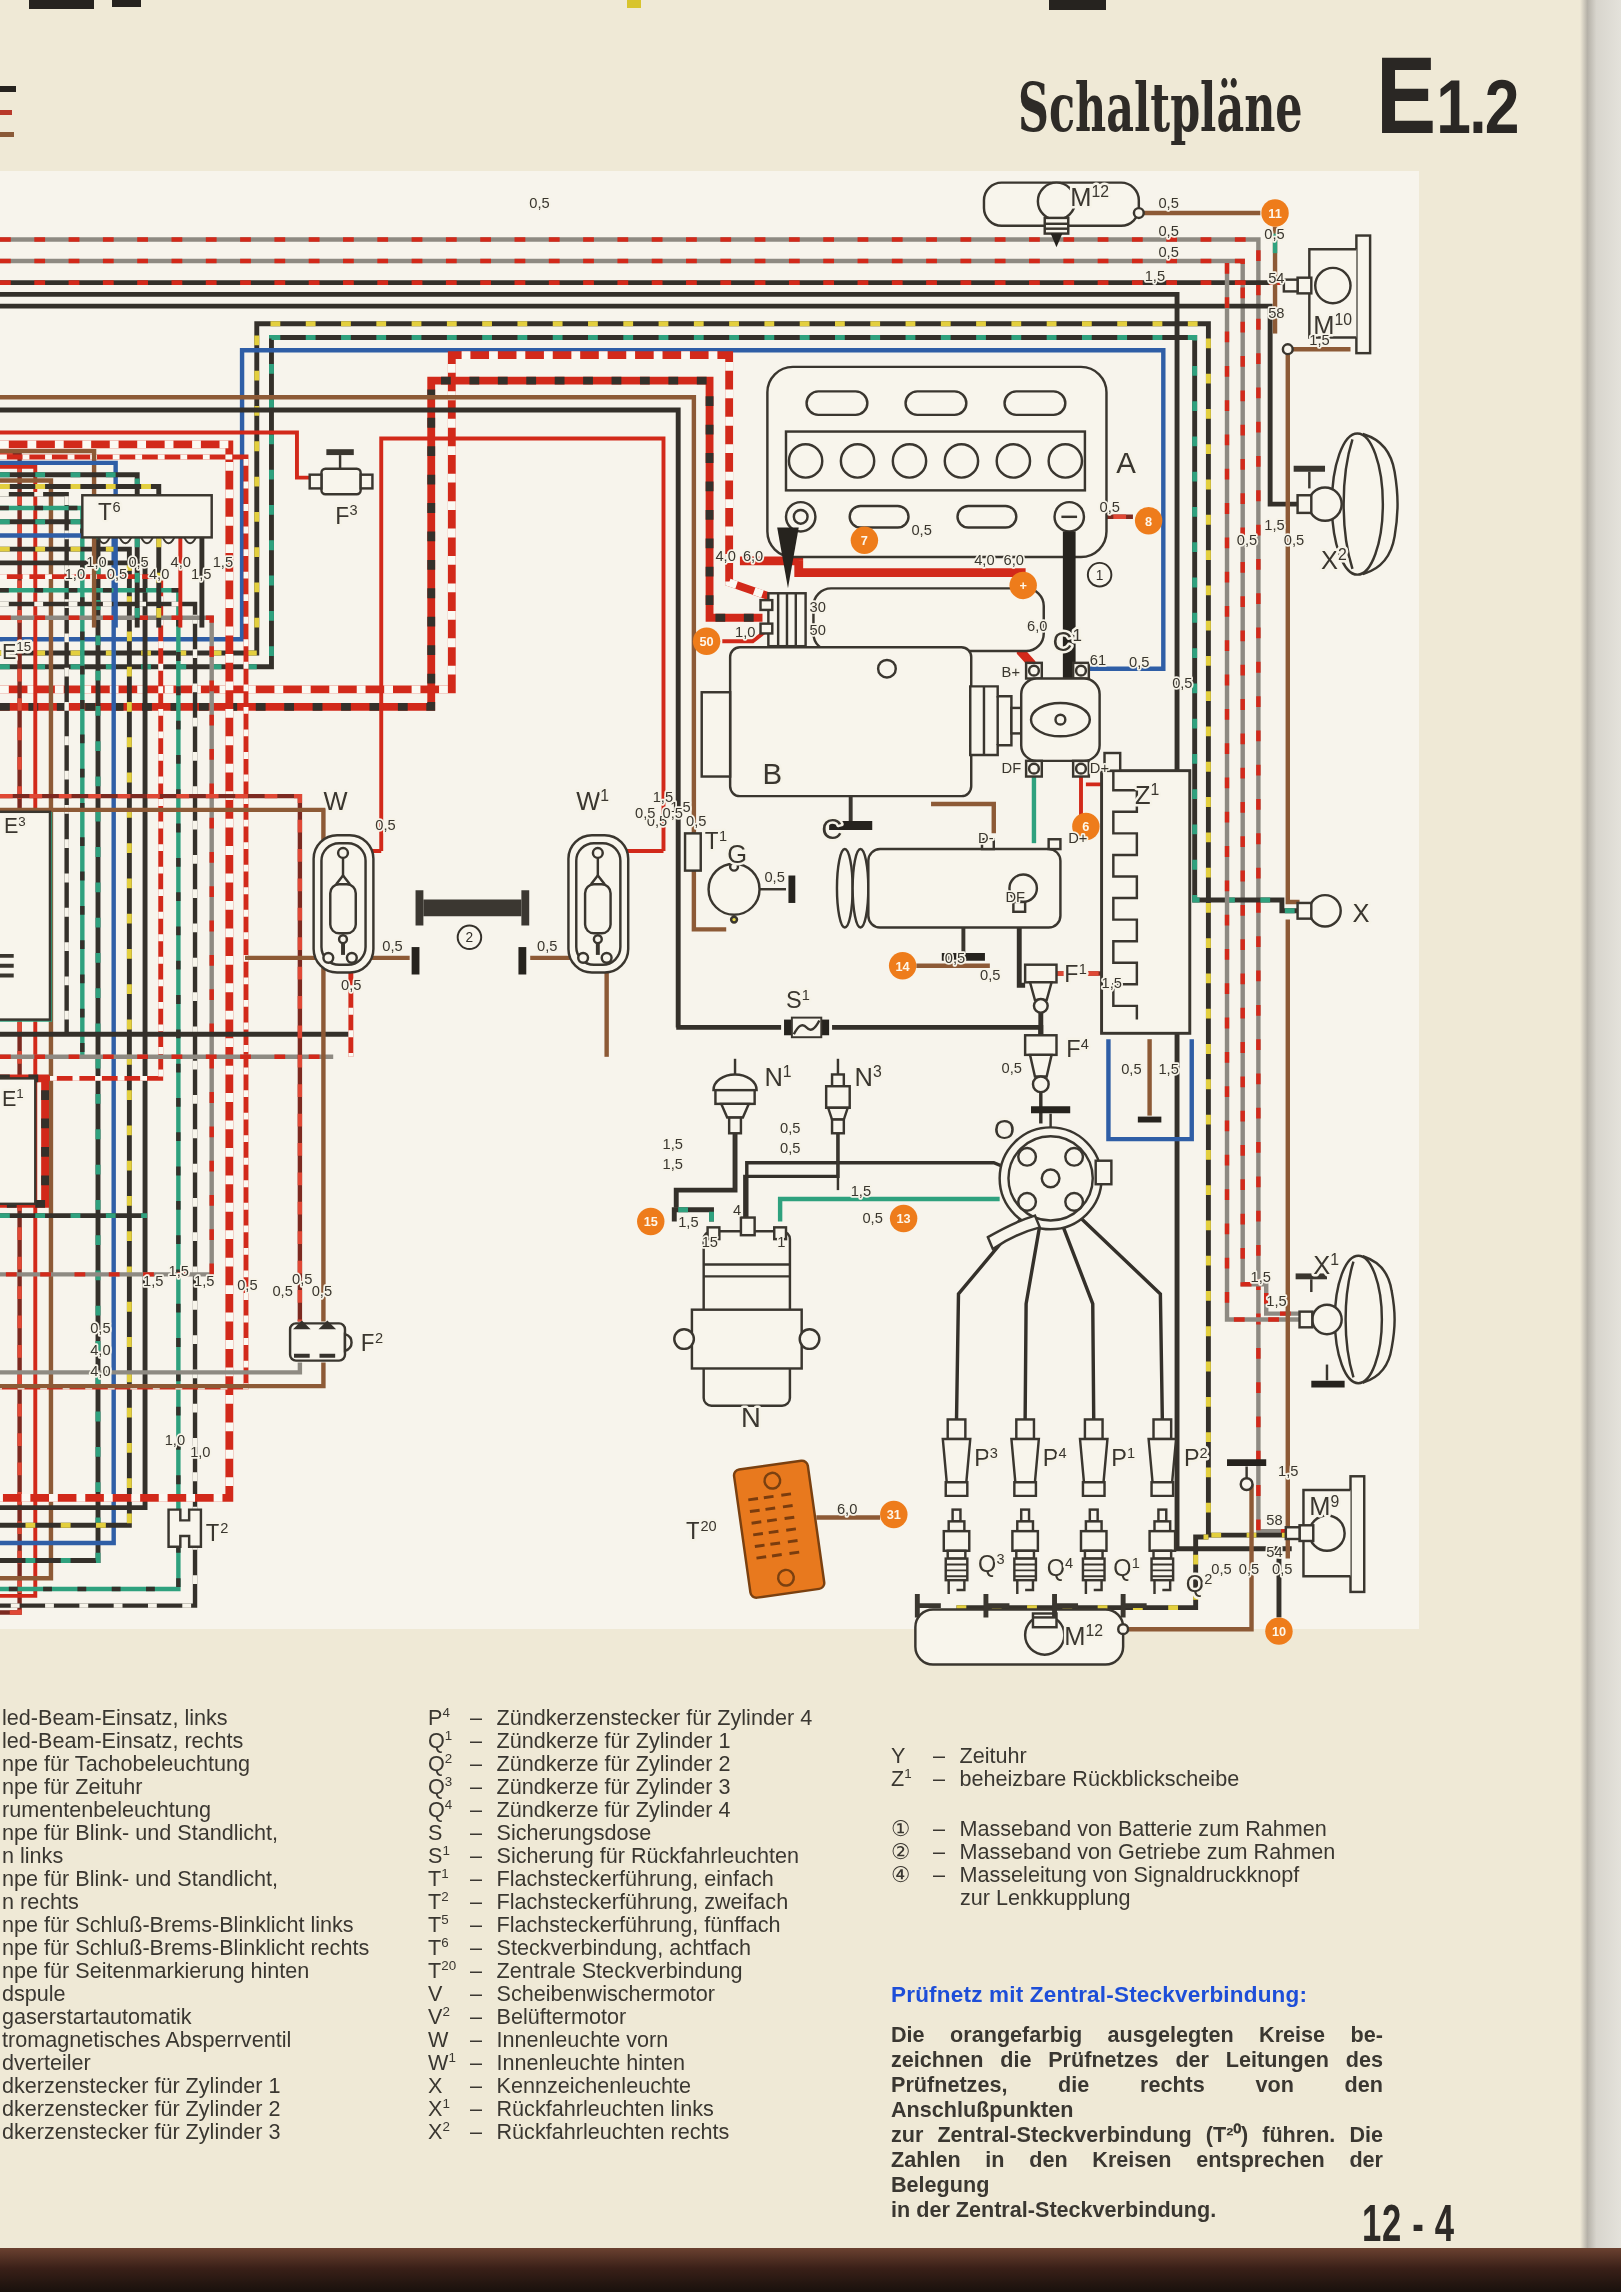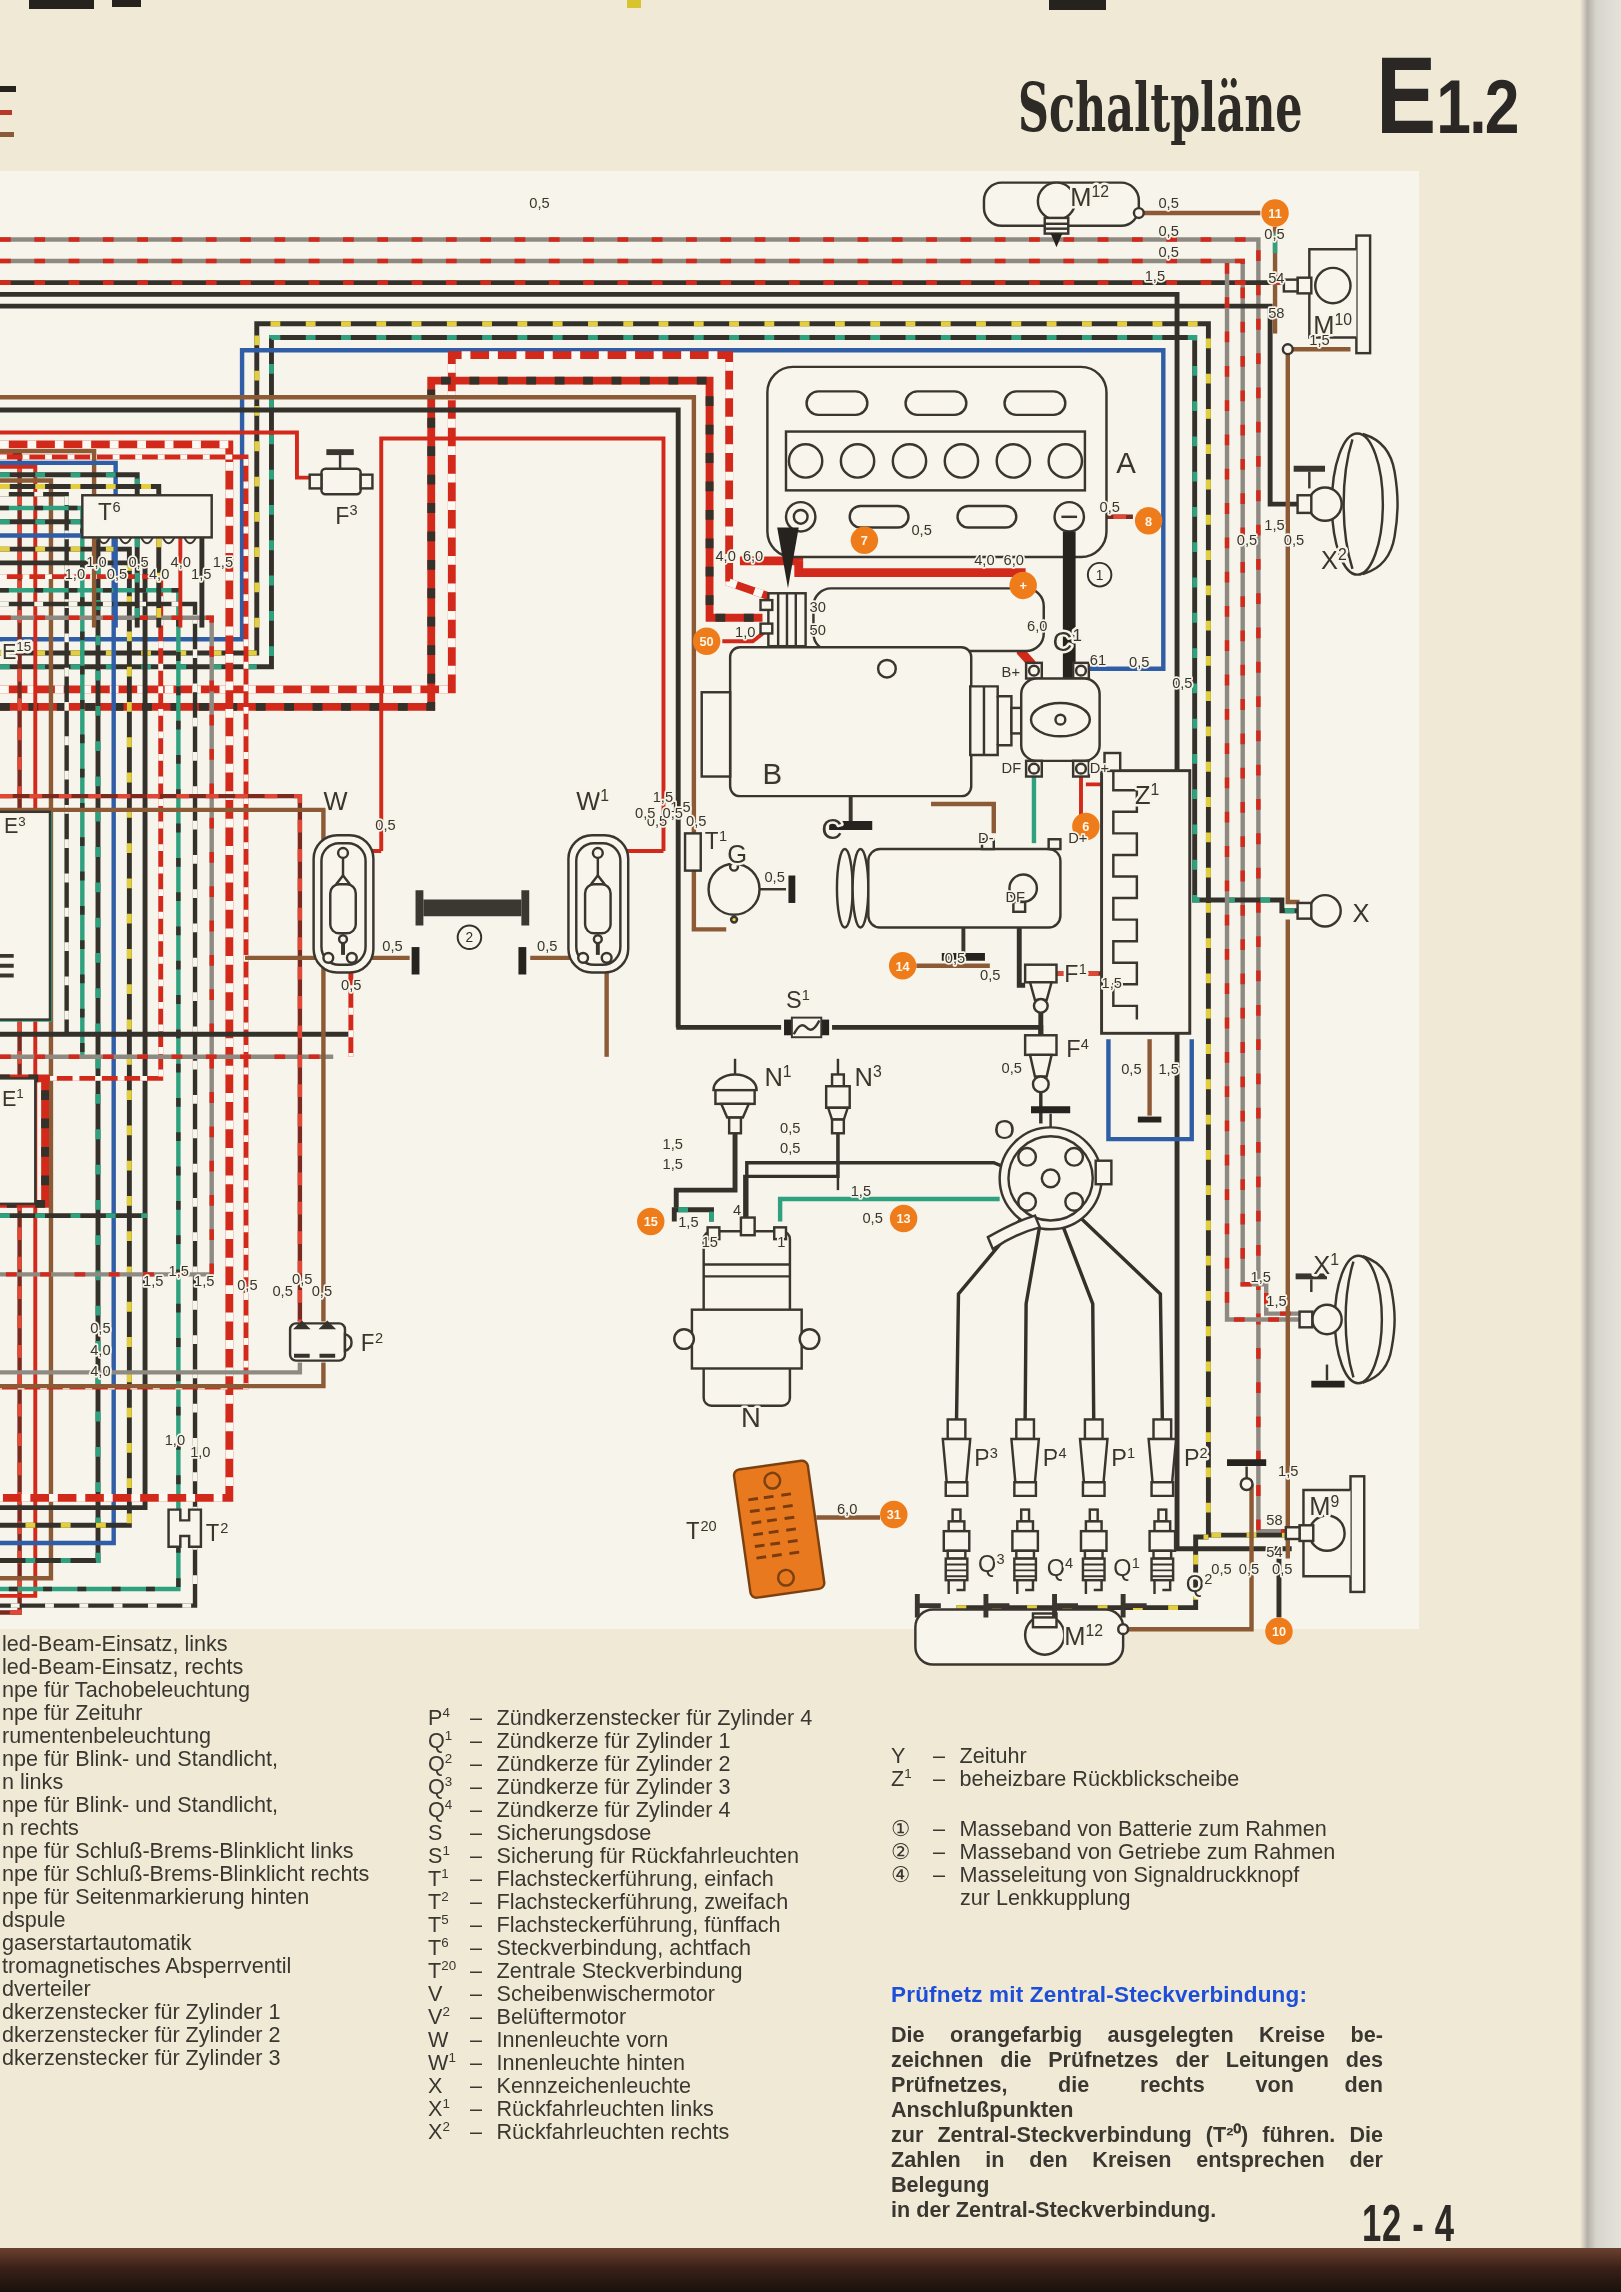--- a/index.html
+++ b/index.html
@@ -5,21 +5,21 @@
   html,body{margin:0;padding:0;}
   body{width:1621px;height:2293px;background:#efe9d7;font-family:"Liberation Sans",sans-serif;overflow:hidden;}
   .page{position:relative;width:1621px;height:2293px;background:#efe9d6;}
   .diagram-bg{position:absolute;left:0;top:171px;width:1419px;height:1458px;background:#f7f4ec;}
   #wiresvg{position:absolute;left:0;top:0;}
   .hdr-title{position:absolute;left:1018px;top:74px;font-family:"DejaVu Serif",serif;font-weight:bold;font-size:67px;line-height:1;letter-spacing:0px;color:#2e2b27;transform:scaleX(0.64);transform-origin:left top;white-space:nowrap;}
   .hdr-code{position:absolute;left:1376px;top:40px;color:#2a2724;white-space:nowrap;line-height:1;transform:scaleX(0.82);transform-origin:left top;}
   .hdr-code .big{font-family:"Liberation Sans",sans-serif;font-weight:bold;font-size:110px;line-height:1;}
   .hdr-code .small{font-family:"Liberation Sans",sans-serif;font-weight:bold;font-size:76px;line-height:1;letter-spacing:-2px;}
   .legend{position:absolute;color:#3a3731;font-size:21.6px;line-height:23px;white-space:pre;}
-  .leg-left{left:2px;top:1632px;}
+  .leg-left{left:2px;top:1706px;}
   .leg-mid{left:428px;top:1706px;}
   .leg-right{left:891px;top:1744px;}
   .leg-row{display:flex;}
   .leg-code{width:42px;flex:none;}
   .leg-dash{width:26.5px;flex:none;}
   sup{font-size:0.62em;vertical-align:super;line-height:0;}
   .pruef{position:absolute;left:891px;top:1982px;width:492px;color:#3a3731;}
   .pruef h3{margin:0 0 13.7px 0;font-size:22.5px;letter-spacing:0.2px;color:#1d4ed8;}
   .pline{font-size:21.6px;line-height:25px;white-space:nowrap;font-weight:bold;}
   .pjust{text-align:justify;text-align-last:justify;width:492px;white-space:normal;}

